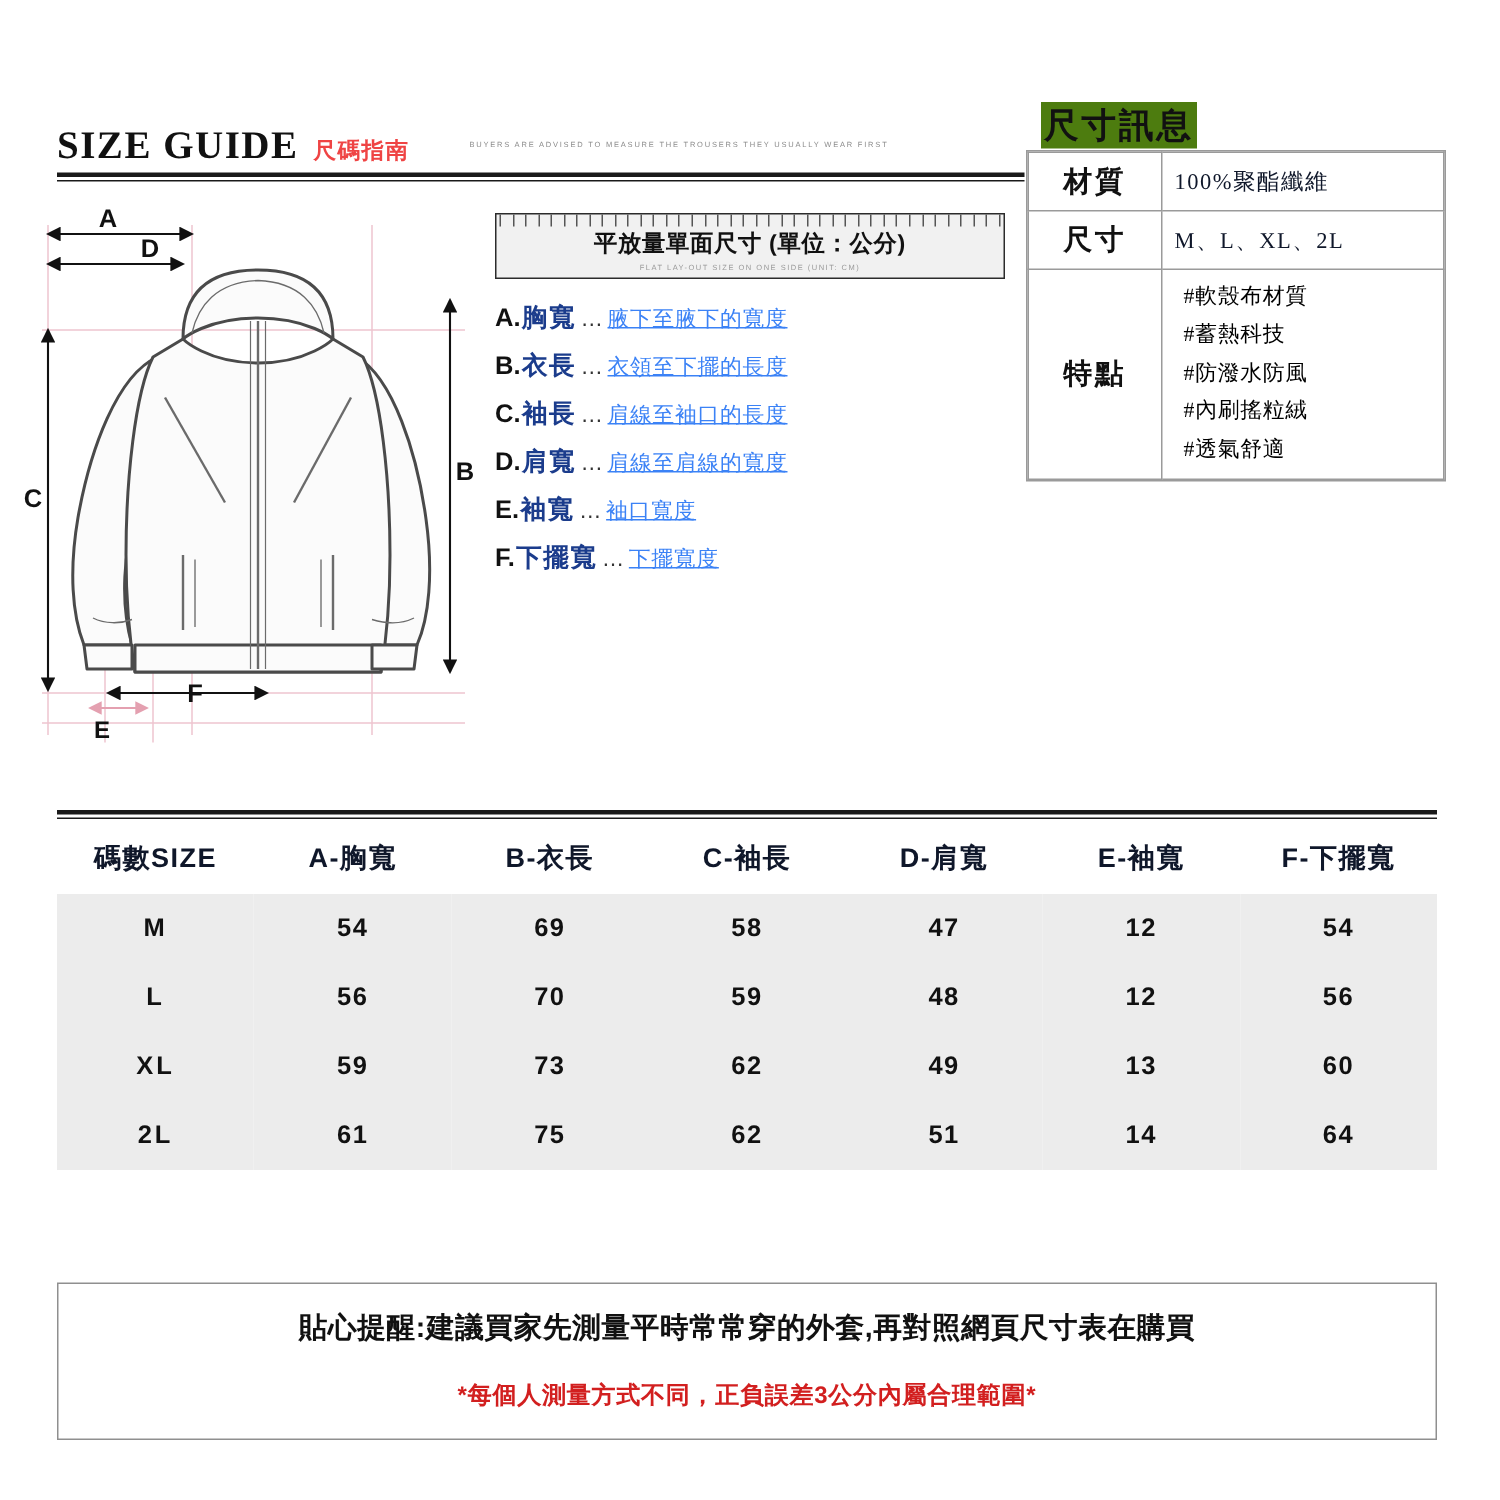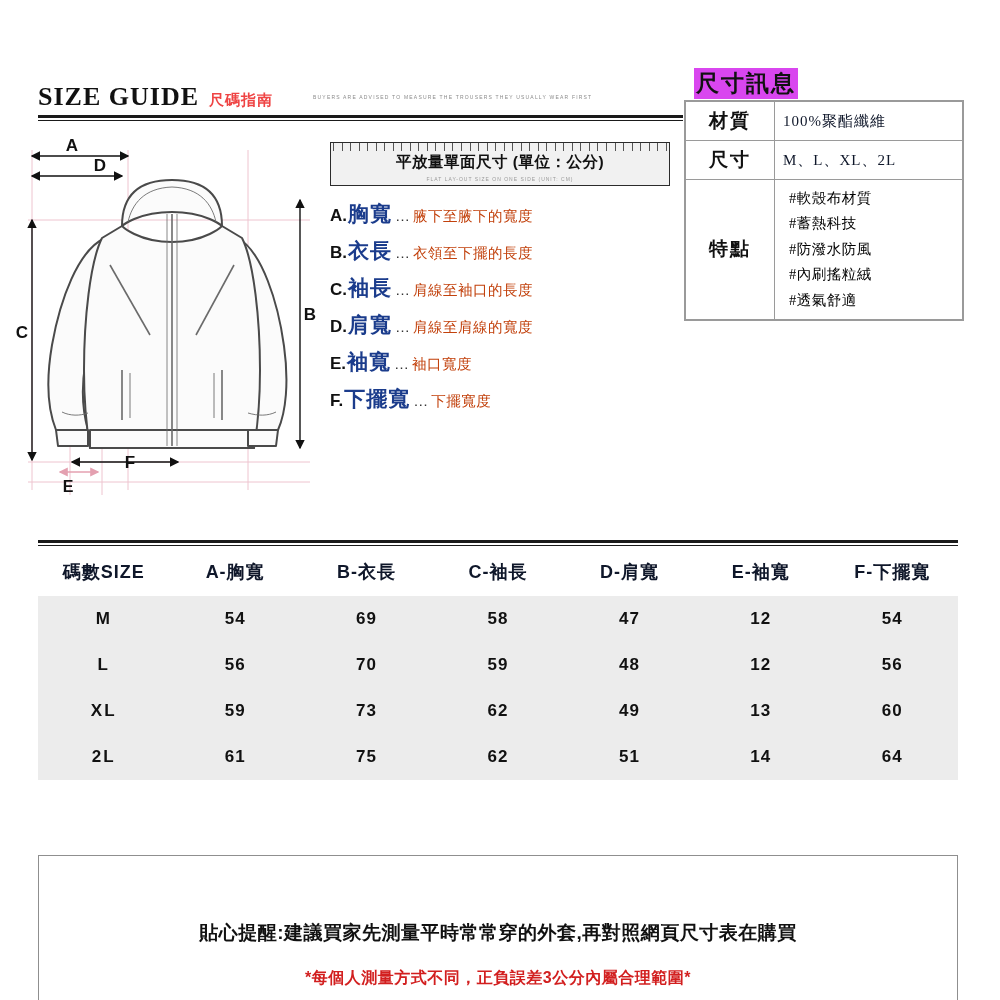--- a/index.html
+++ b/index.html
@@ -66,21 +66,21 @@
     border-collapse: collapse;
   }
   #info-title {
     position: absolute;
     left: 694px;
     top: 68px;
     font-size: 23px;
     font-weight: bold;
     letter-spacing: 2px;
     color: #111;
-    background: #d946ef;
+    background: #4d7c0f;
     padding: 0 2px;
   }
   #info-table table {
     border-collapse: collapse;
     width: 100%;
   }
   #info-table td {
     border: 1px solid #9a9a9a;
     vertical-align: middle;
     padding: 6px 8px;
@@ -167,34 +167,35 @@
     margin-bottom: 9px;
     white-space: nowrap;
   }
   .lg-code {
     font-size: 17px;
     font-weight: bold;
     color: #111;
     margin-right: 1px;
   }
   .lg-term {
-    font-size: 21px;
+    font-size: 17px;
     font-weight: bold;
     color: #1b3c8c;
     letter-spacing: 1px;
   }
   .lg-dots {
     font-size: 15px;
     color: #333;
     margin: 0 3px;
   }
   .lg-desc {
     font-size: 14.5px;
-    color: #c2410c;
+    color: #3b82f6;
     letter-spacing: 0.5px;
+    text-decoration: underline;
   }
 
   
   #diagram {
     position: absolute;
     left: 10px;
     top: 130px;
     width: 320px;
     height: 370px;
   }
@@ -240,21 +241,20 @@
     border: 1.5px solid #8f8f8f;
     box-sizing: border-box;
     padding: 16px 10px 18px 10px;
     text-align: center;
   }
   .note-line1 {
     font-size: 19px;
     font-weight: bold;
     color: #111;
     letter-spacing: 0.5px;
-    margin-top: 48px;
   }
   .note-line2 {
     margin-top: 22px;
     font-size: 16px;
     font-weight: bold;
     color: #d21f1f;
     letter-spacing: 0.5px;
   }
 </style>
 </head>

